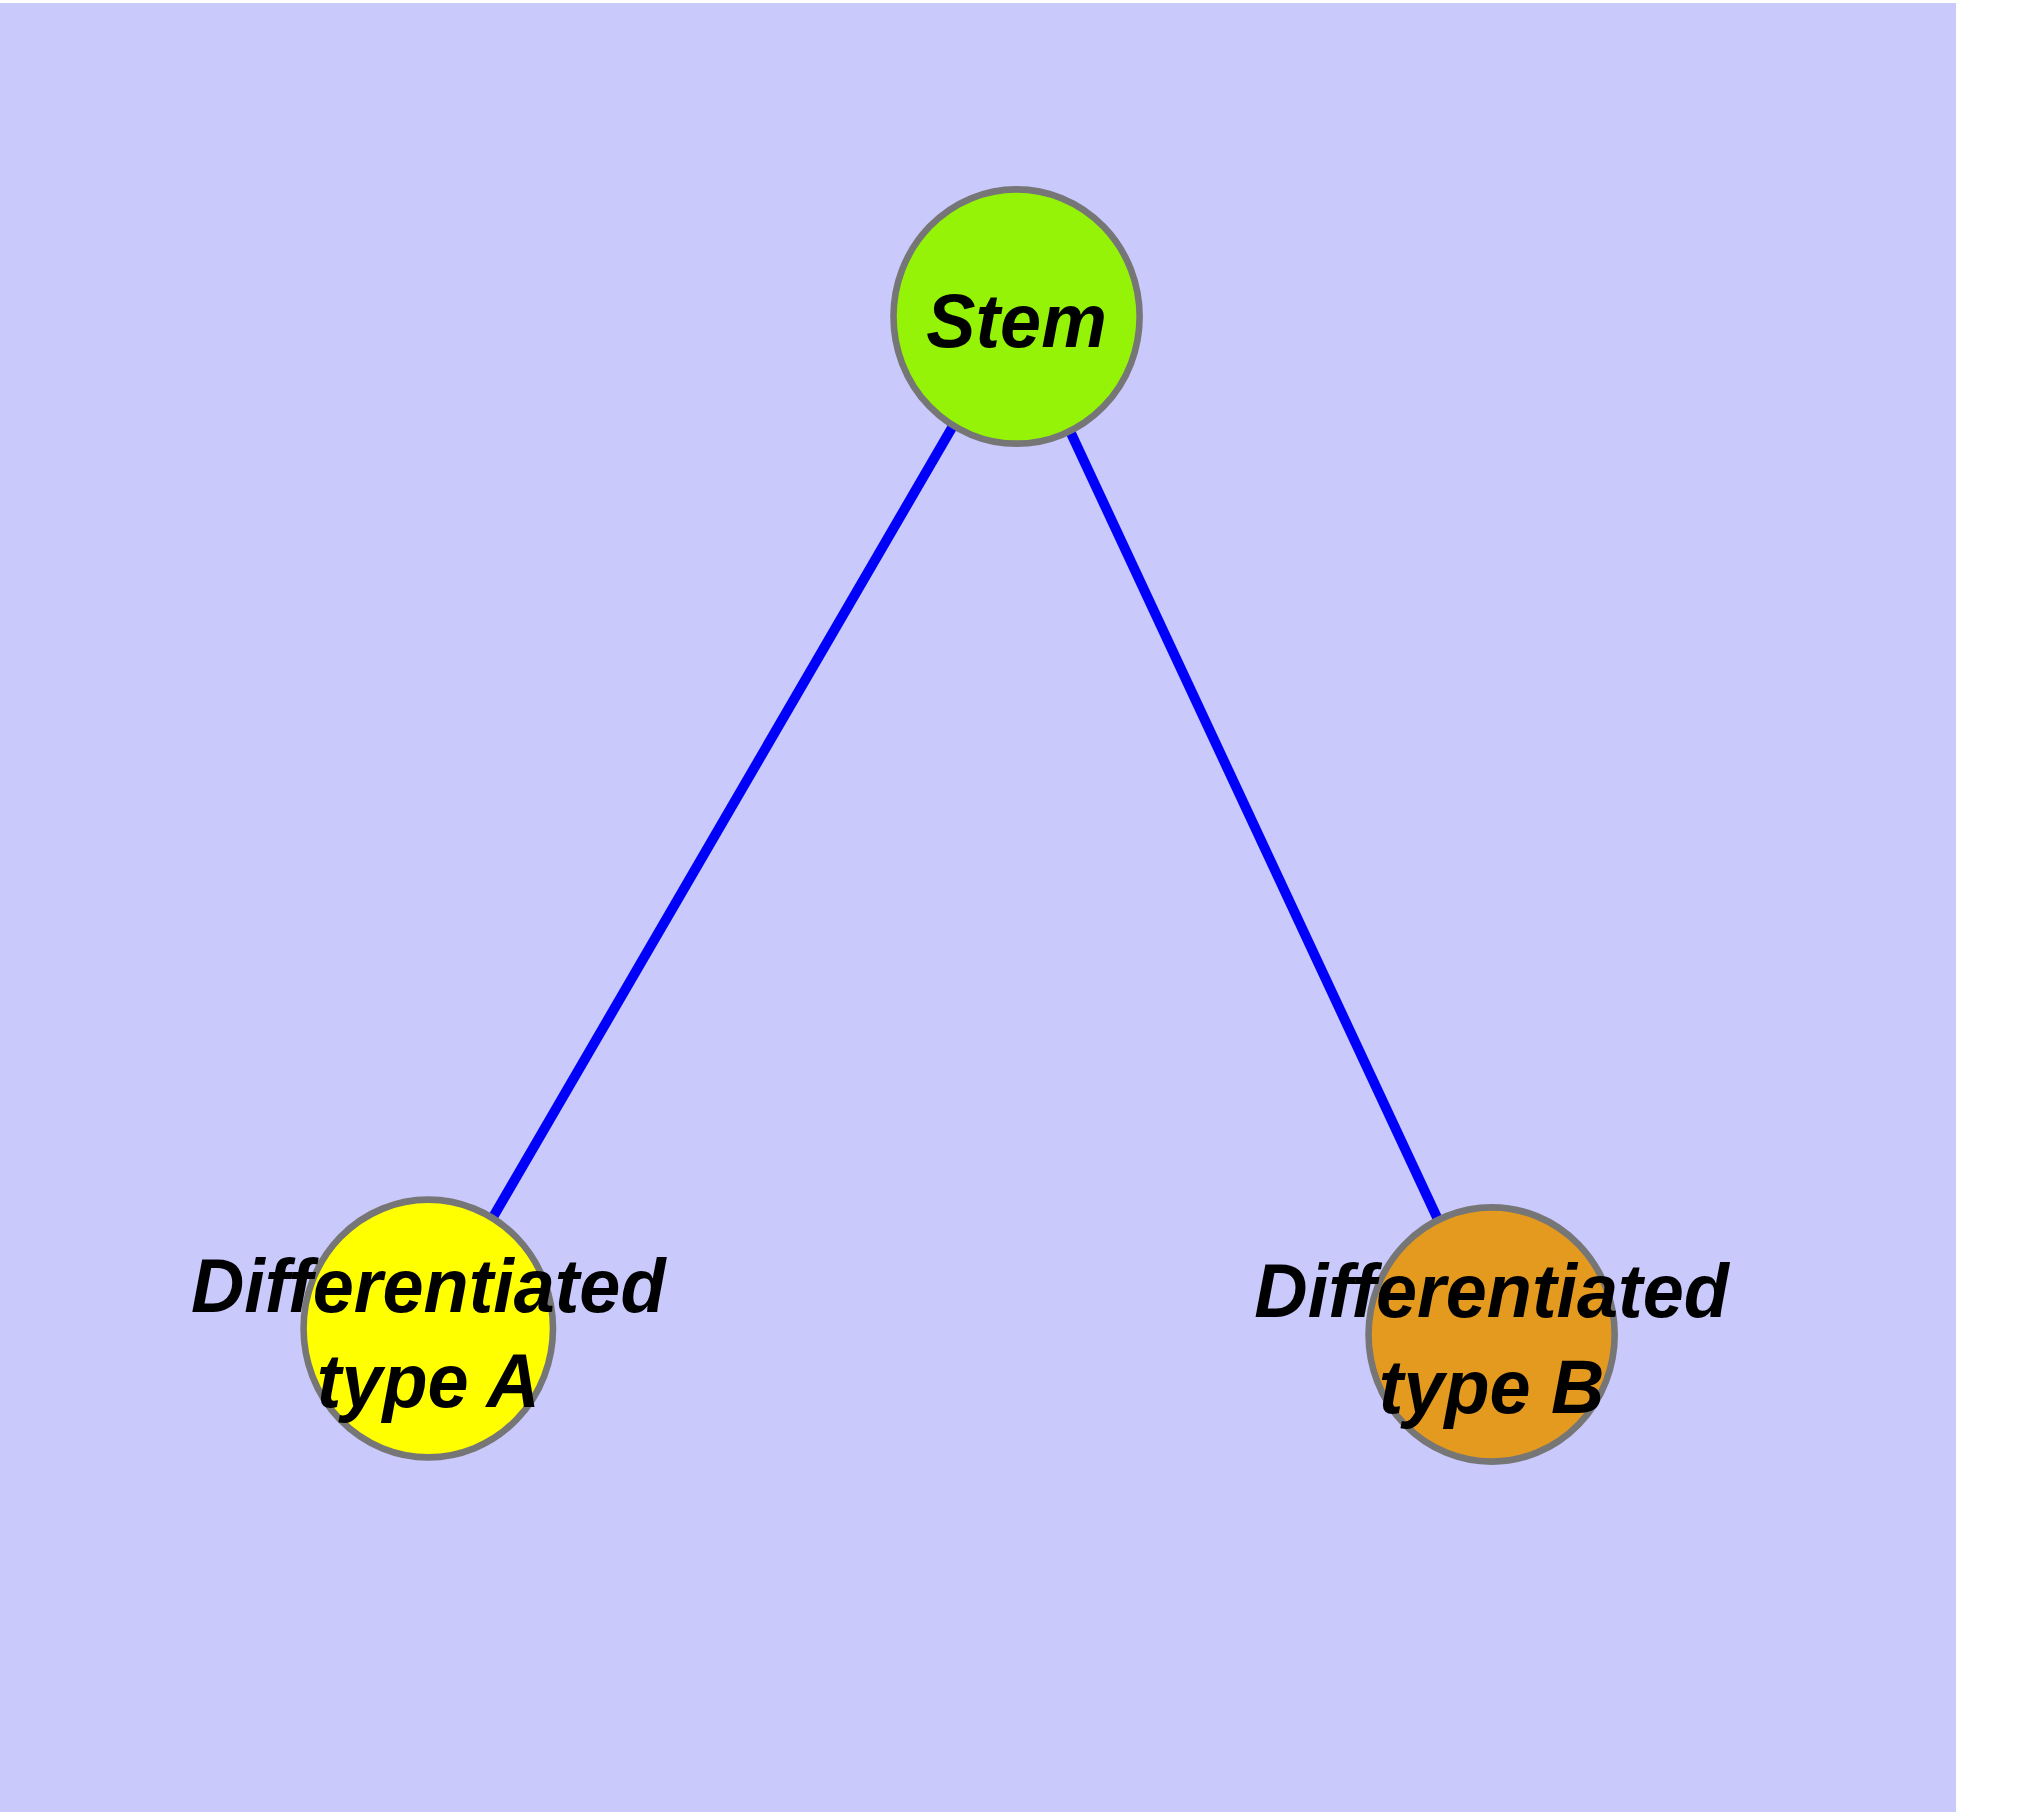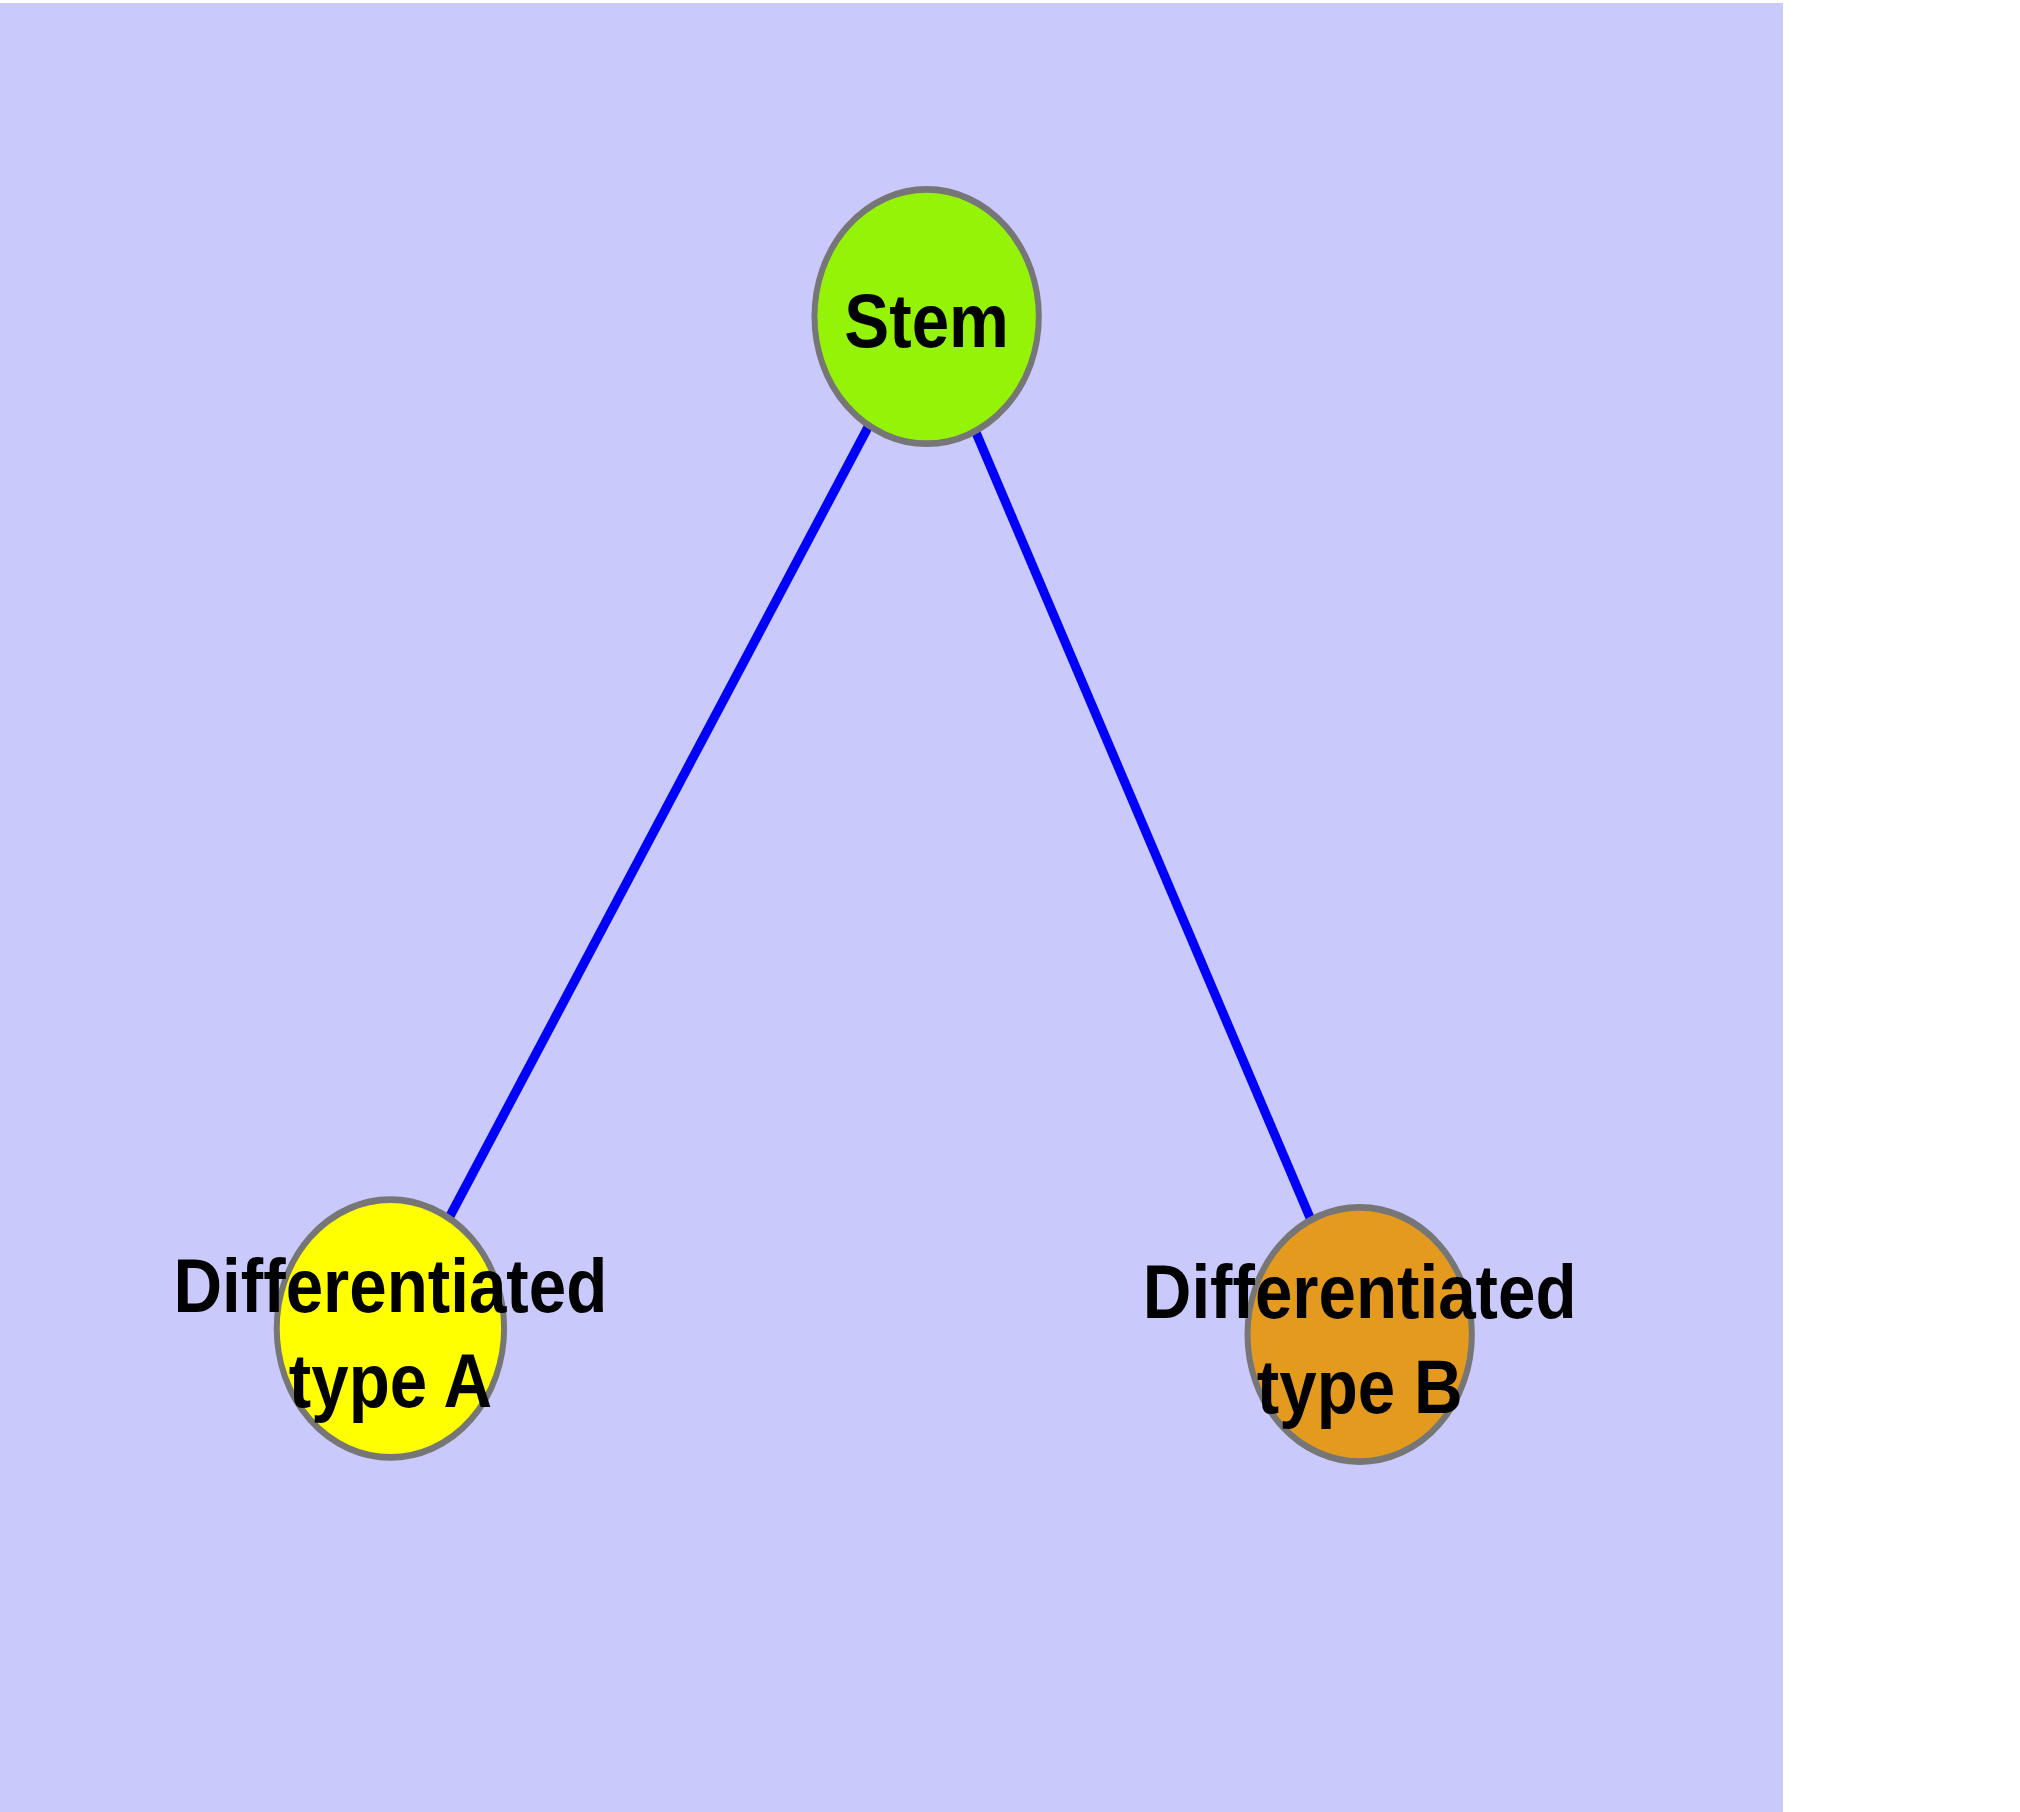--- a/index.html
+++ b/index.html
@@ -2,25 +2,26 @@
 <html style="font-size:13.6px"><head>
 <meta charset="utf-8">
 <style>
   html, body {
     margin: 0;
     padding: 0;
     background: #ffffff;
   }
   .canvas {
     position: relative;
-    width: 1783px;
+    width: 1956px;
     height: 1812px;
     background: #ffffff;
     overflow: hidden;
     font-family: "Liberation Sans", sans-serif;
+    font-style: italic;
   }
   .panel {
     position: absolute;
     left: 0;
     right: 0;
     top: 3.4px;
     bottom: 0;
   }
   .graph-svg {
     display: block;

